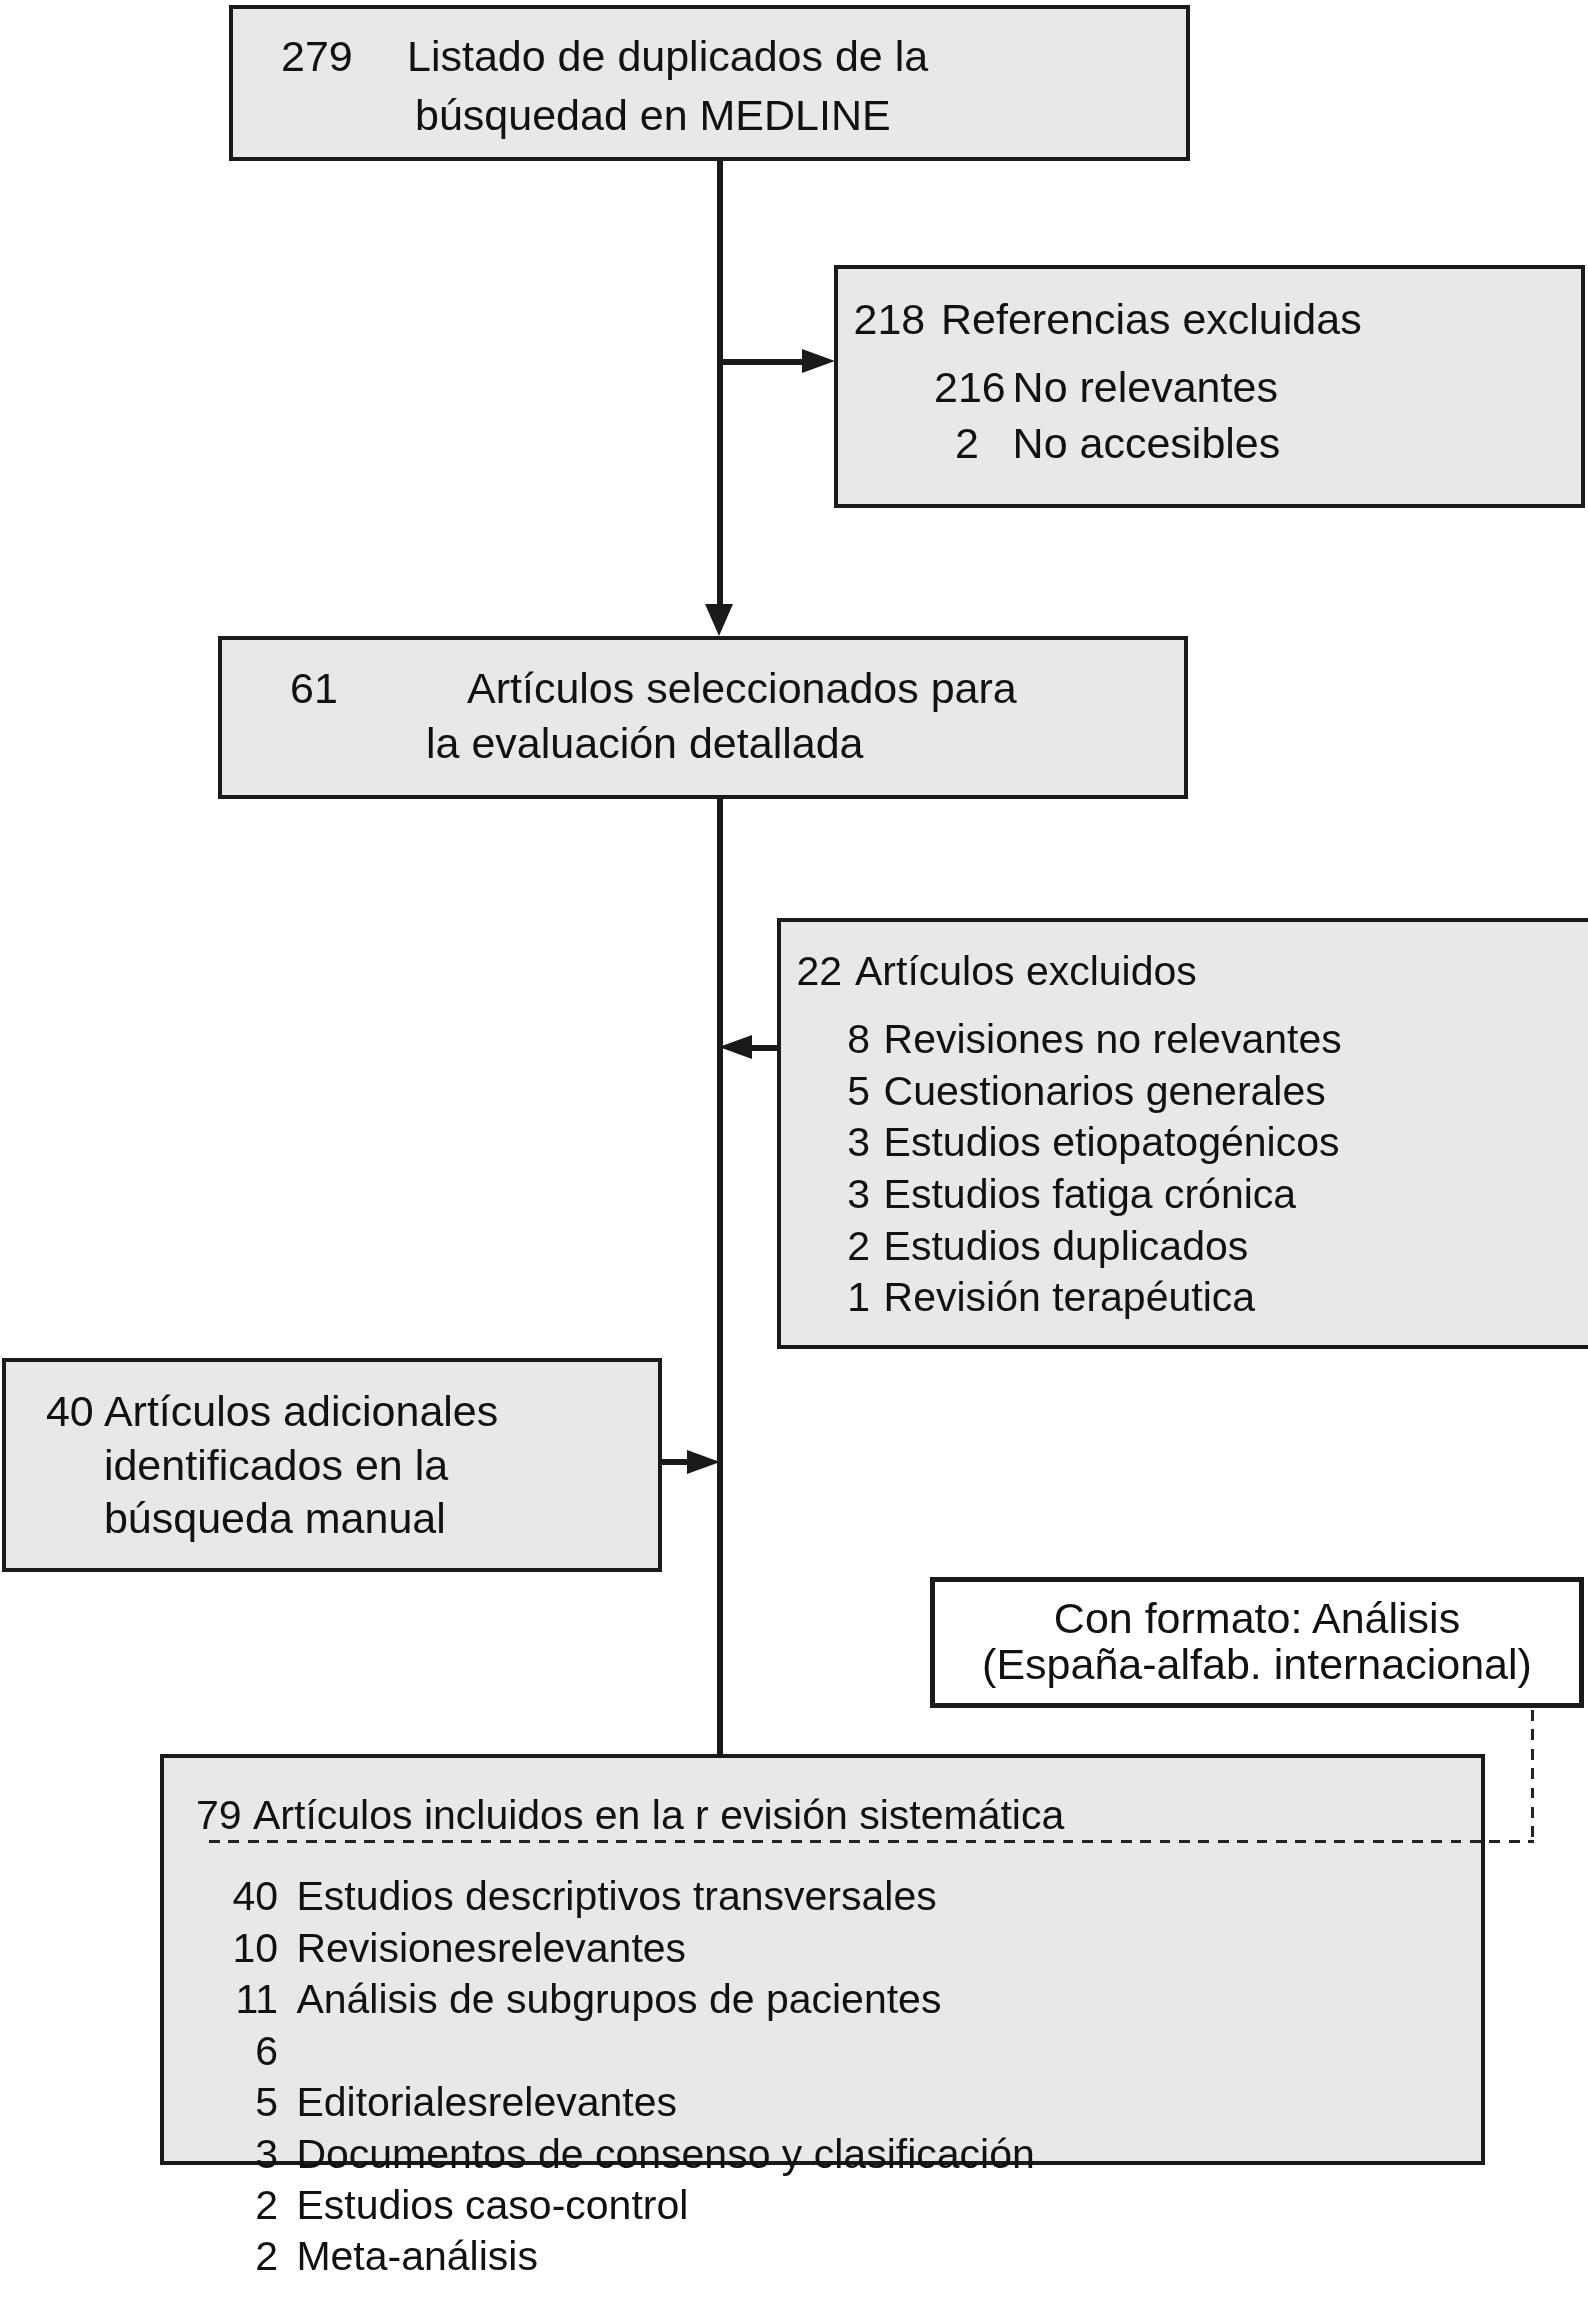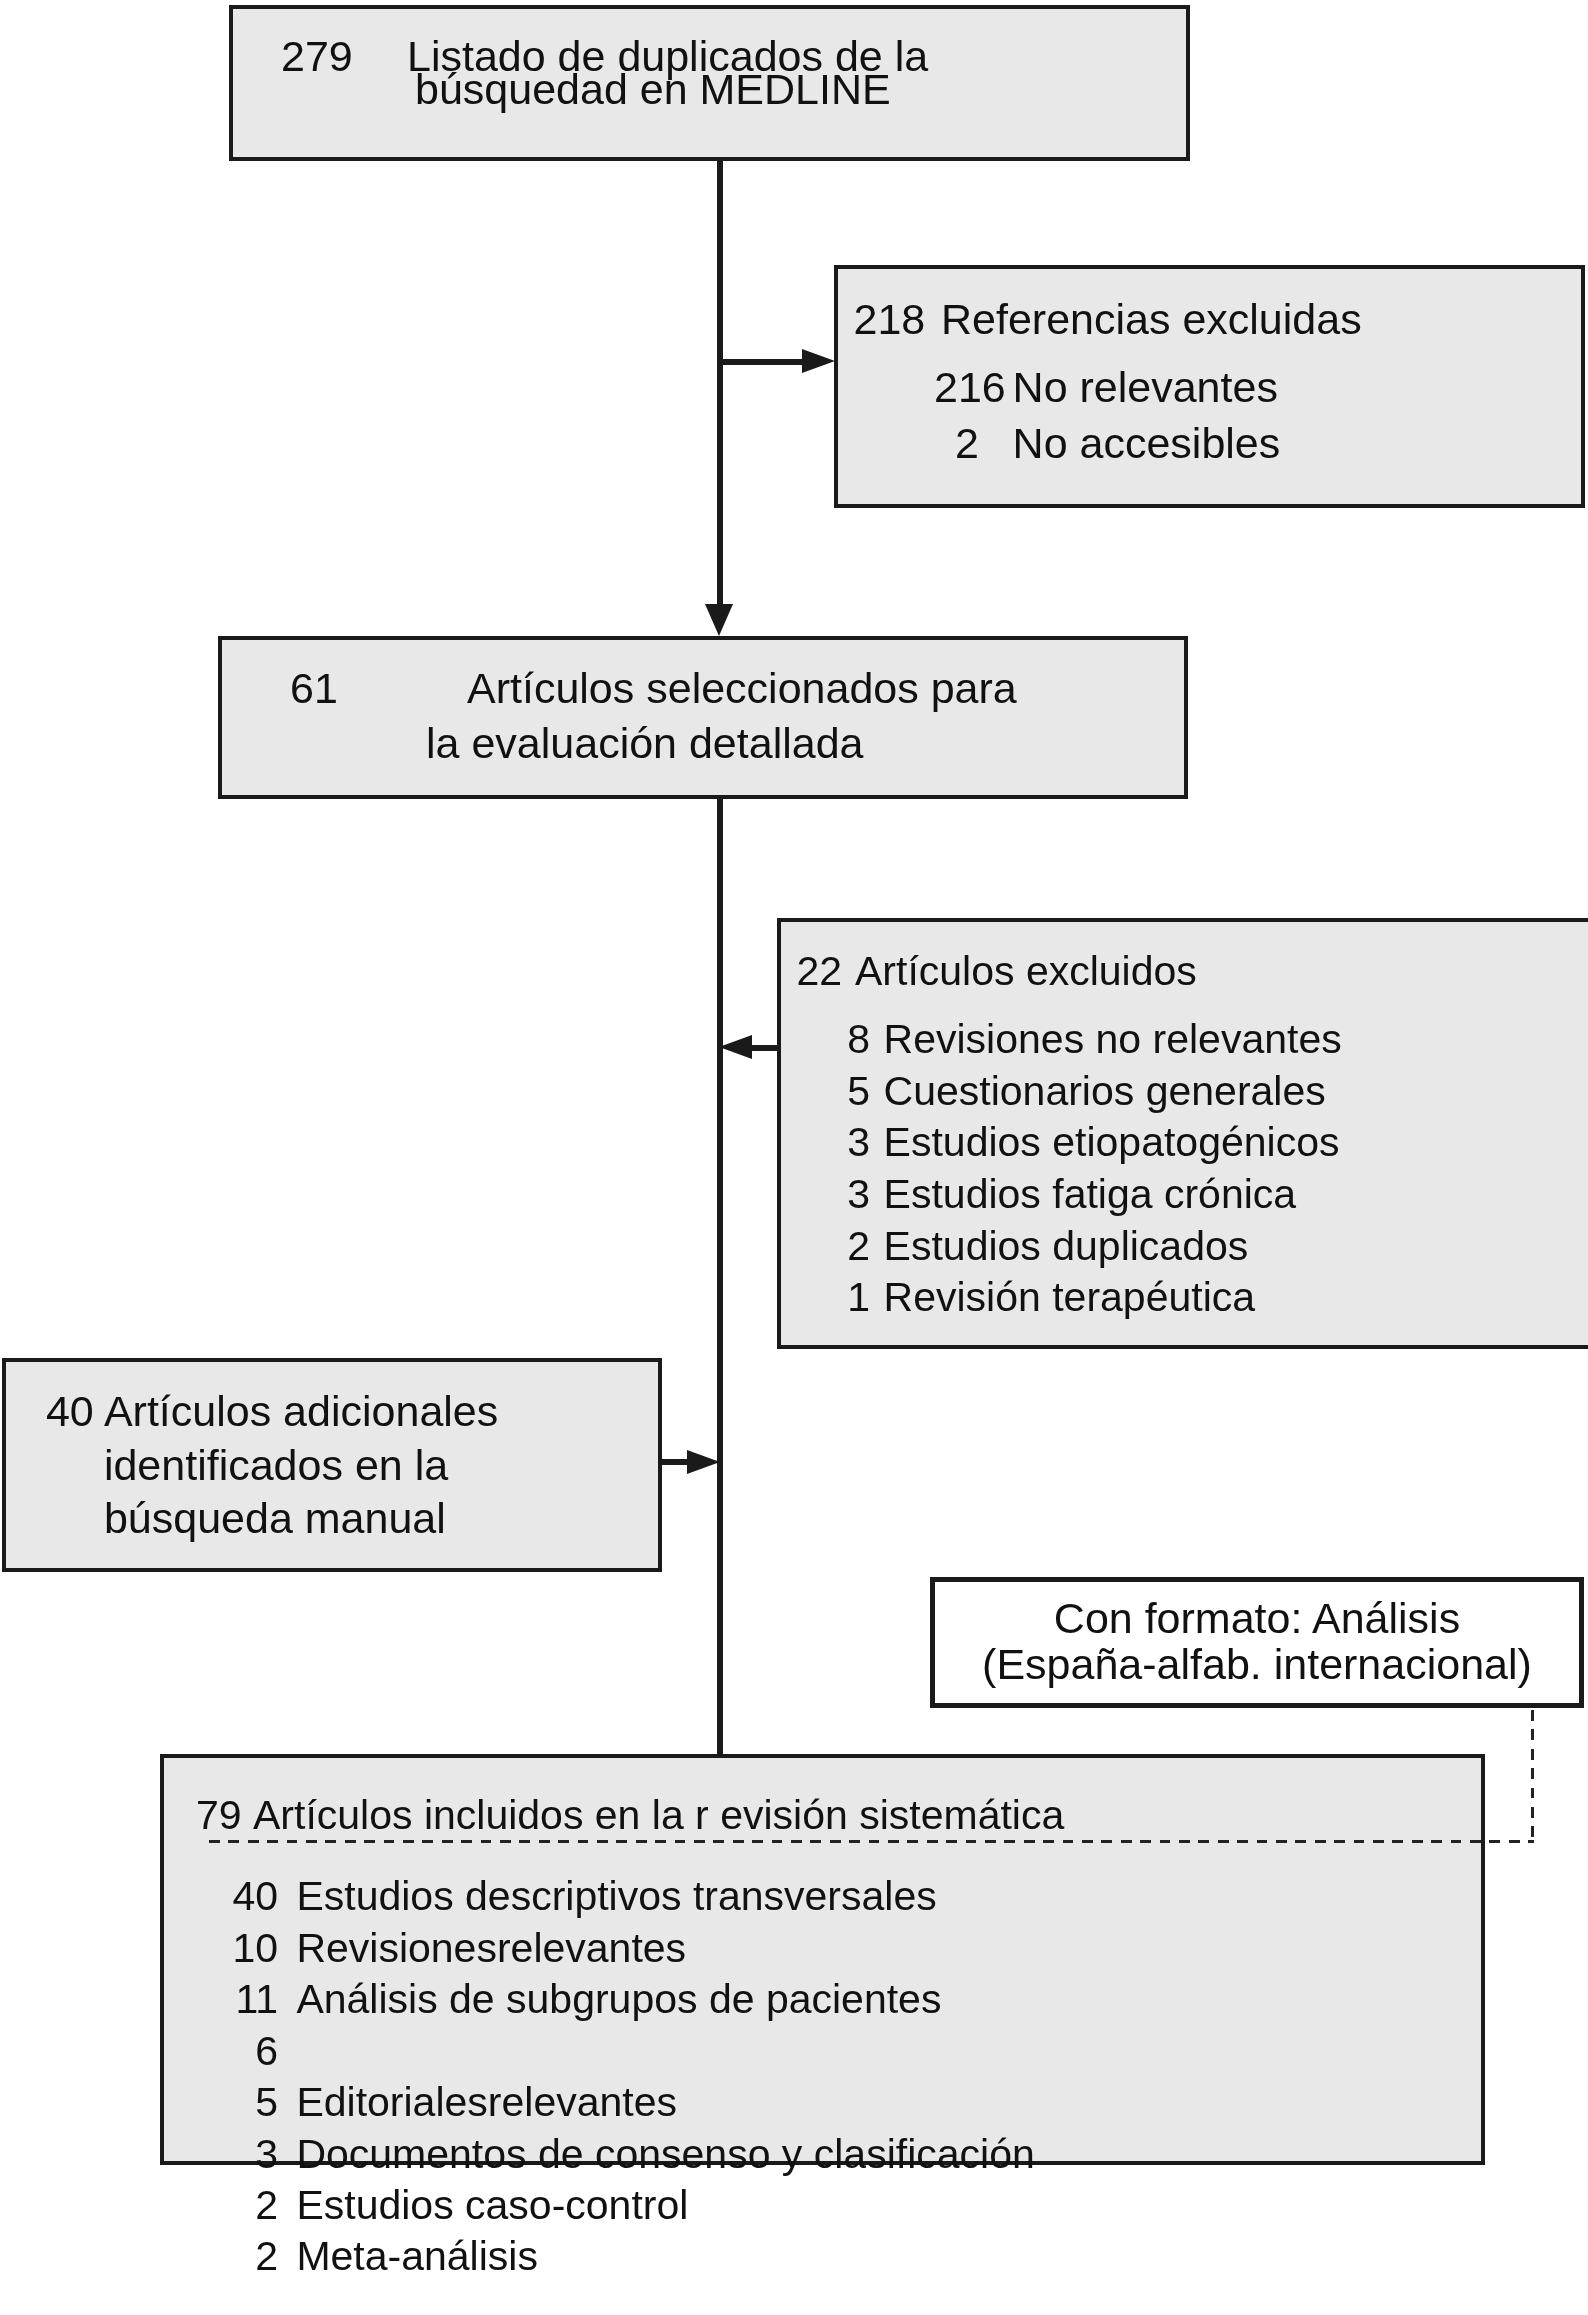--- a/index.html
+++ b/index.html
@@ -32,21 +32,21 @@
   
   #box1{left:229px;top:4.9px;width:961px;height:156px;}
   #box2{left:834px;top:265px;width:751px;height:243px;}
   #box3{left:218px;top:636px;width:970px;height:163px;}
   #box4{left:777px;top:918px;width:871px;height:431px;}
   #box5{left:1.9px;top:1358px;width:660px;height:214px;}
   #box6{left:930px;top:1577px;width:654px;height:131px;}
   #box7{left:160px;top:1754px;width:1325px;height:411px;}
 
   
-  #b1n{left:48px;top:25px;} #b1t1{left:174px;top:25px;} #b1t2{left:182px;top:58px;}
+  #b1n{left:48px;top:25px;} #b1t1{left:174px;top:25px;} #b1t2{left:182px;top:84px;}
   
   #b2n{left:15.5px;top:28px;} #b2t{left:103px;top:28px;}
   #b2s0{left:96px;top:96px;} #b2s1{left:96px;top:152px;}
   
   #b3n{left:68px;top:26px;} #b3t1{left:245px;top:26px;} #b3t2{left:204px;top:81px;}
   
   #b4n{left:15.5px;top:27px;} #b4t{left:74px;top:27px;}
   #b4s0{top:95px;} #b4s1{top:147px;} #b4s2{top:198px;} #b4s3{top:250px;} #b4s4{top:302px;} #b4s5{top:353px;}
   
   #b5n{left:40px;top:27px;} #b5t1{left:98px;top:27px;} #b5t2{left:98px;top:81px;} #b5t3{left:98px;top:134px;}

